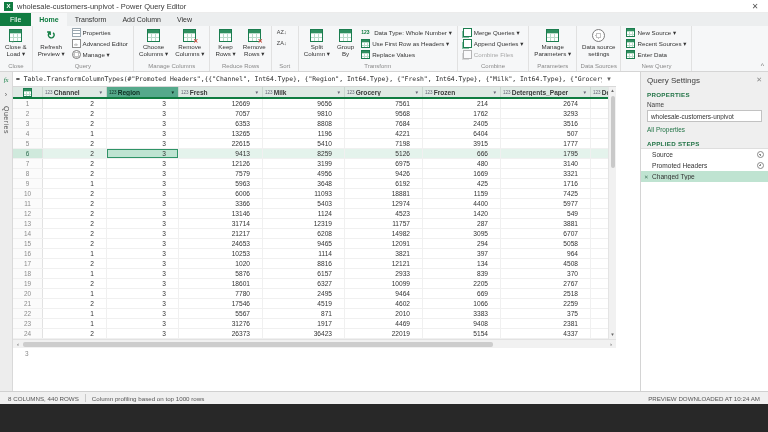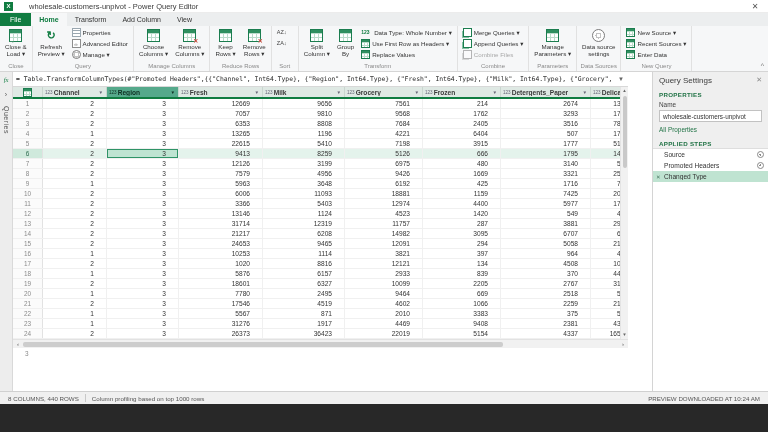--- a/index.html
+++ b/index.html
@@ -1,21 +1,21 @@
 <!DOCTYPE html>
 <html><head>
 <meta charset="utf-8">
 <style>
   * { margin:0; padding:0; box-sizing:border-box; }
   html,body { width:768px; height:432px; overflow:hidden; }
   body { background:#282828; font-family:"Liberation Sans", sans-serif; -webkit-font-smoothing:antialiased; }
   .app { width:768px; height:404px; background:#fff; display:flex; flex-direction:column; }
 
   
-  .titlebar { height:13px; background:#ffffff; display:flex; align-items:center; gap:16px; padding:0 0 0 4px; border-bottom:1px solid #ececec; }
+  .titlebar { height:13px; background:#ffffff; display:flex; align-items:center; gap:4px; padding:0 0 0 4px; border-bottom:1px solid #ececec; }
   .appicon { width:9px; height:9px; background:#107c41; color:#fff; font-size:6px; font-weight:bold; line-height:9px; text-align:center; flex:none; }
   .wtitle { font-size:7.5px; color:#3b3b3b; white-space:nowrap; }
   .wclose { margin-left:auto; width:26px; text-align:center; font-size:8px; color:#555; line-height:13px; }
 
   
   .menubar { height:13px; background:#eceeef; display:flex; align-items:stretch; }
   .mtab { font-size:7px; line-height:13px; padding:0 8px; color:#333; cursor:default; }
   .mtab.file { background:#107c41; color:#fff; padding:0 10px; }
   .mtab.active { background:#f6f7f8; color:#107c41; font-weight:bold; }
 
@@ -89,21 +89,21 @@
   .vsar { height:8px; font-size:4.5px; color:#666; text-align:center; line-height:8px; }
   .vsthumb { width:4px; margin:1px 2px; height:72px; background:#c9c9c9; border-radius:2px; }
   .vsbot { position:absolute; bottom:0; left:0; right:0; }
   .hscroll { height:9px; background:#f1f1f1; border-top:1px solid #e2e2e2; display:flex; align-items:center; }
   .hsar { width:10px; font-size:6px; color:#555; text-align:center; flex:none; line-height:8px; }
   .hsthumb { height:5px; width:78%; background:#cdcdcd; border-radius:2px; }
   .below { flex:1; background:#fff; }
   .partial { margin:2px 0 0 12px; font-size:6.4px; color:#8a8a8a; }
 
   
-  .settings { width:116px; flex:none; background:#efefef; border-left:1px solid #d4d4d4; display:flex; flex-direction:column;margin-left:24px; }
+  .settings { width:128px; flex:none; background:#efefef; border-left:1px solid #d4d4d4; display:flex; flex-direction:column;margin-left:24px; }
   .set-title-row { height:16px; display:flex; align-items:center; padding:0 6px; }
   .set-title { font-size:8px; color:#3c3c3c; }
   .set-close { margin-left:auto; font-size:7px; color:#8a8a8a; }
   .sec-label { font-size:6.2px; font-weight:bold; color:#217346; letter-spacing:.3px; padding:3px 6px 1px 6px; }
   .name-label { font-size:6.4px; color:#444; padding:2px 6px 0 6px; }
   .name-input { margin:2px 6px 3px 6px; height:12px; border:1px solid #c2c2c2; background:#fff; font-size:6.4px; color:#333; padding:0 3px; font-family:"Liberation Sans", sans-serif; width:calc(100% - 12px); }
   .all-props { font-size:6.4px; color:#217346; padding:1px 6px 4px 6px; }
   .steps-area { flex:1; background:#fff; border-top:1px solid #dedede; }
   .step { display:flex; align-items:center; height:11px; padding:0 4px 0 3px; font-size:6.6px; color:#333; }
   .step .del { width:8px; flex:none; font-size:5.5px; color:#4a7a63; }

